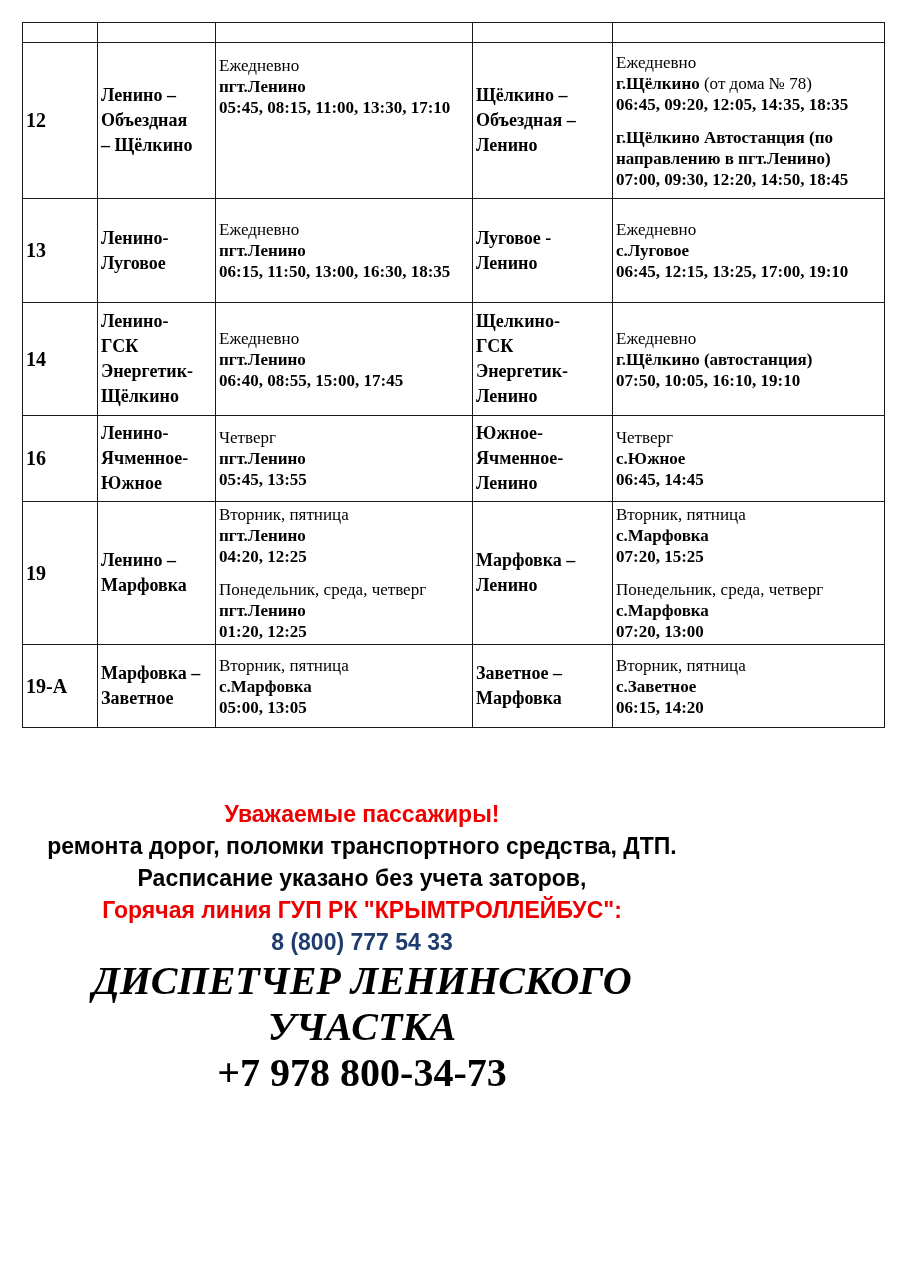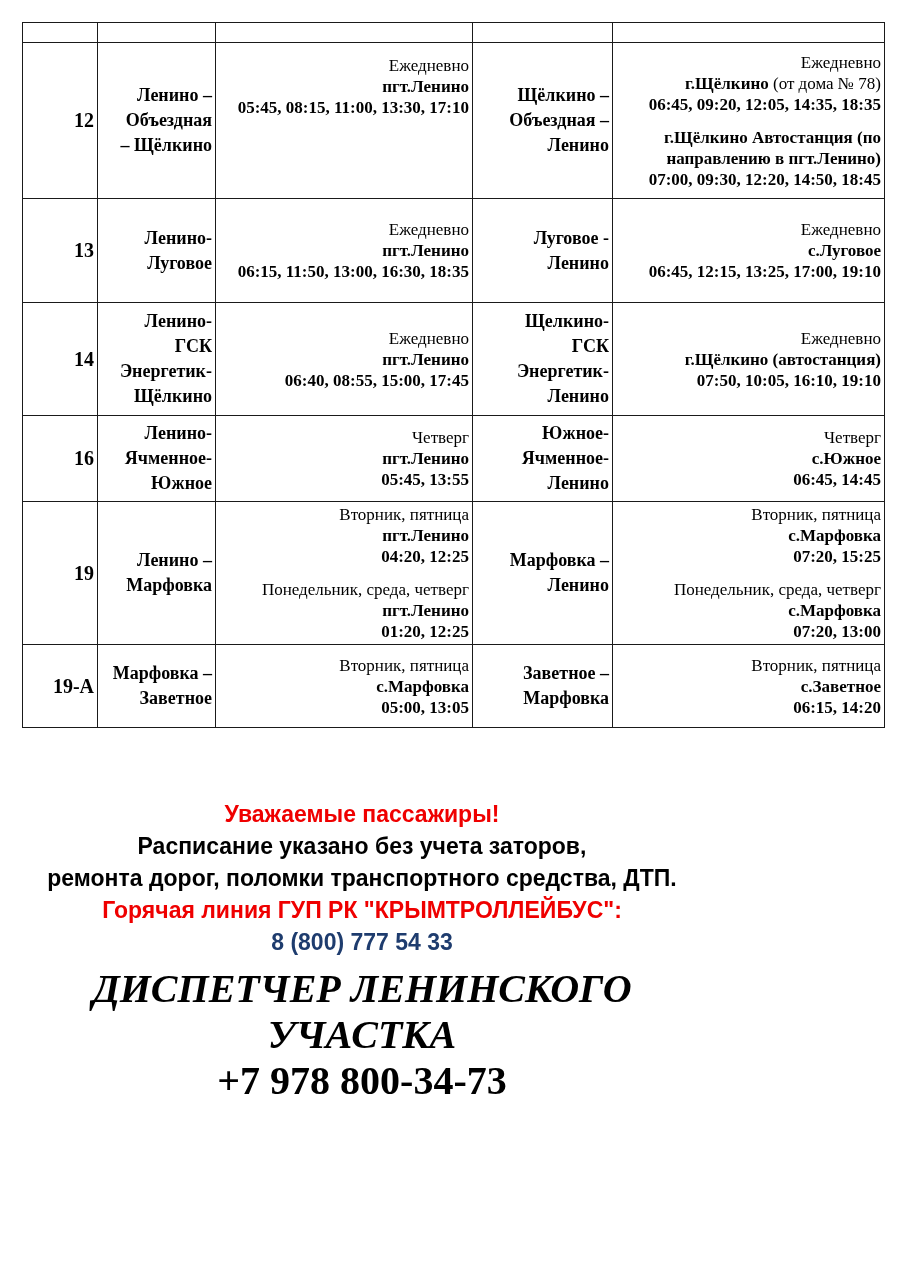--- a/index.html
+++ b/index.html
@@ -3,21 +3,21 @@
 <meta charset="utf-8">
 <style>
   html,body{margin:0;padding:0;background:#fff;}
   body{width:904px;height:1280px;position:relative;color:#000;
        font-family:"Liberation Serif", serif;}
   .sheet{position:absolute;inset:0;background:#fff;}
 
   
   table.timetable{position:absolute;left:22px;top:22px;width:862px;
     border-collapse:collapse;table-layout:fixed;}
-  .timetable td{border:1.6px solid #1a1a1a;text-align:right;
+  .timetable td{border:1.6px solid #1a1a1a;text-align:left;
     vertical-align:middle;padding:2px 3px;overflow:hidden;}
   .col1{width:75px}.col2{width:118px}.col3{width:257px}.col4{width:140px}.col5{width:272px}
 
   tr.h-empty{height:20px}
   tr.h-r0{height:156px}
   tr.h-r1{height:104px}
   tr.h-r2{height:113px}
   tr.h-r3{height:86px}
   tr.h-r4{height:139px}
   tr.h-r5{height:83px}
@@ -32,21 +32,21 @@
   .place .note{font-weight:normal;}
   .times{font-weight:bold;white-space:nowrap;}
 
   
   .footer{position:absolute;left:0;top:798px;width:724px;text-align:center;
     font-family:"Liberation Sans", sans-serif;font-weight:bold;}
   .f-line{font-size:23px;line-height:32px;}
   .f-red{color:var(--red,#f00);}
   .f-blue{color:var(--phone_blue,#1e3c6e);}
   .f-disp{font-family:"Liberation Serif", serif;font-style:italic;
-    font-size:40px;line-height:46px;margin-top:8px;}
+    font-size:40px;line-height:46px;}
   .f-disp-phone{font-family:"Liberation Serif", serif;
     font-size:40px;line-height:46px;}
 </style>
 </head>
 <body>
 
 <div class="sheet">
 
   <table class="timetable">
     <colgroup>
@@ -217,21 +217,21 @@
           <div class="place">с.Заветное</div>
           <div class="times">06:15, 14:20</div>
         </div>
       </td>
     </tr>
   </tbody>
     </table>
 
   <div class="footer">
     <div class="f-line f-red">Уважаемые пассажиры!</div>
+    <div class="f-line">ремонта дорог, поломки транспортного средства, ДТП.</div>
     <div class="f-line">Расписание указано без учета заторов,</div>
-    <div class="f-line">ремонта дорог, поломки транспортного средства, ДТП.</div>
     <div class="f-line f-red">Горячая линия ГУП РК "КРЫМТРОЛЛЕЙБУС":</div>
     <div class="f-line f-blue">8 (800) 777 54 33</div>
     <div class="f-disp">ДИСПЕТЧЕР ЛЕНИНСКОГО УЧАСТКА</div>
     <div class="f-disp-phone">+7 978 800-34-73</div>
   </div>
 
 </div>
 
 </body></html>

